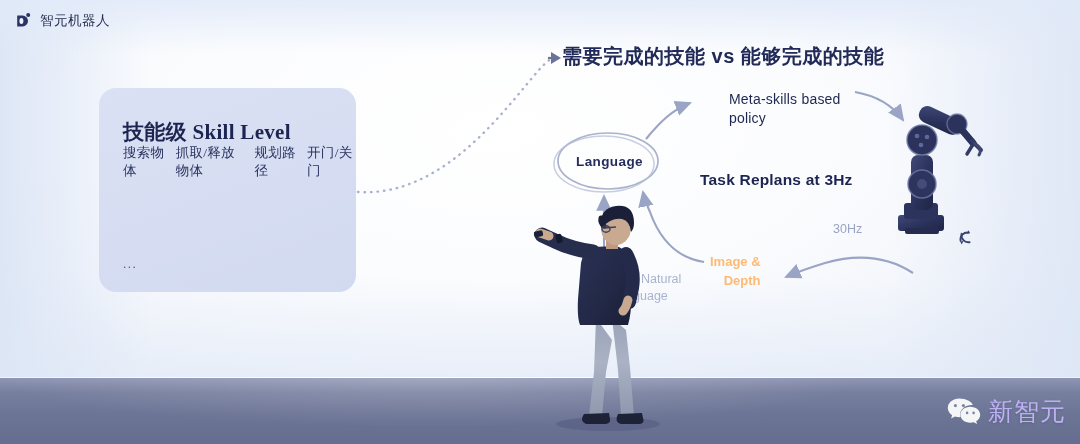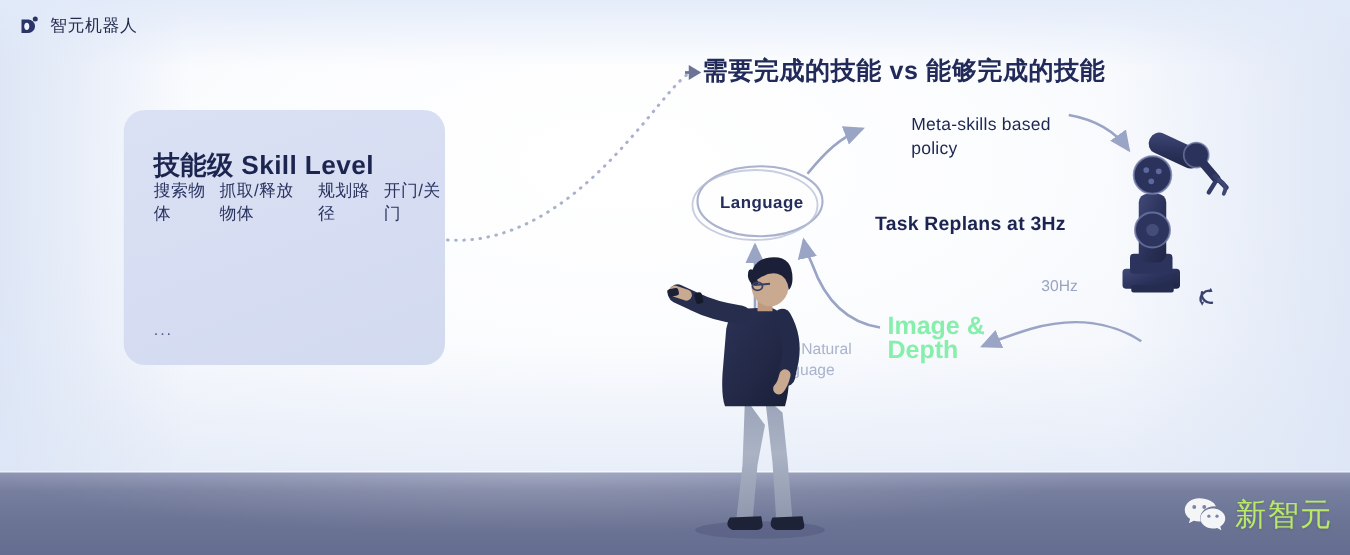--- a/index.html
+++ b/index.html
@@ -66,20 +66,21 @@
     text-align: center;
   }
 
   
   .skill-panel {
     position: absolute; left: 99px; top: 88px;
     width: 257px; height: 204px;
     background: linear-gradient(160deg, #dbe1f4 0%, #d6ddf2 55%, #d2daf0 100%);
     border-radius: 17px;
     z-index: 6;
+    font-family: Liberation Serif, serif;
   }
   .skill-title {
     position: absolute; left: 24px; top: 30px;
     font-size: 21px; font-weight: bold; color: #1c2550;
     letter-spacing: .3px; white-space: nowrap;
   }
   .skill-list {
     position: absolute; left: 24px; top: 56px;
     display: flex; flex-direction: row; gap: 7px;
   }
@@ -106,40 +107,40 @@
   }
   .meta-skills {
     left: 697px; top: 90px; font-size: 14px; color: #1e2752;
     line-height: 19px; letter-spacing: .2px; width: 120px; margin-left: 32px;
   }
   .task-replans {
     left: 700px; top: 171px; font-size: 15.5px; font-weight: bold;
     color: #1c2552; letter-spacing: .2px; white-space: nowrap;
   }
   .image-depth {
-    left: 710px; top: 252px; font-size: 20px; font-weight: bold;
-    color: #86efac; line-height: 19px;
+    left: 710px; top: 252px; font-size: 13px; font-weight: bold;
+    color: #fdba74; line-height: 19px; text-align: right;
   }
   .robot-actions {
     left: 833px; top: 221px; font-size: 12.5px; color: #9aa4c2;
     line-height: 17px; width: 130px;
   }
   .task-nl {
     left: 585px; top: 271px; font-size: 12.5px; color: #aab3cd;
     line-height: 17px; width: 110px; text-align: center; z-index: 5;
   }
 
   
   .watermark {
     position: absolute; right: 14px; bottom: 16px;
     display: flex; align-items: center; gap: 7px; z-index: 30;
     opacity: .93;
   }
   .wm-text {
-    font-size: 25px; color: #bef264; letter-spacing: 1px;
+    font-size: 25px; color: #c4b5fd; letter-spacing: 1px;
     font-weight: 500;
     text-shadow: 0 1px 3px rgba(0,0,0,.18);
   }
 
   svg { display: block; }
   .layer { position: absolute; left: 0; top: 0; pointer-events: none; }
 </style>
 </head>
 <body>
 

